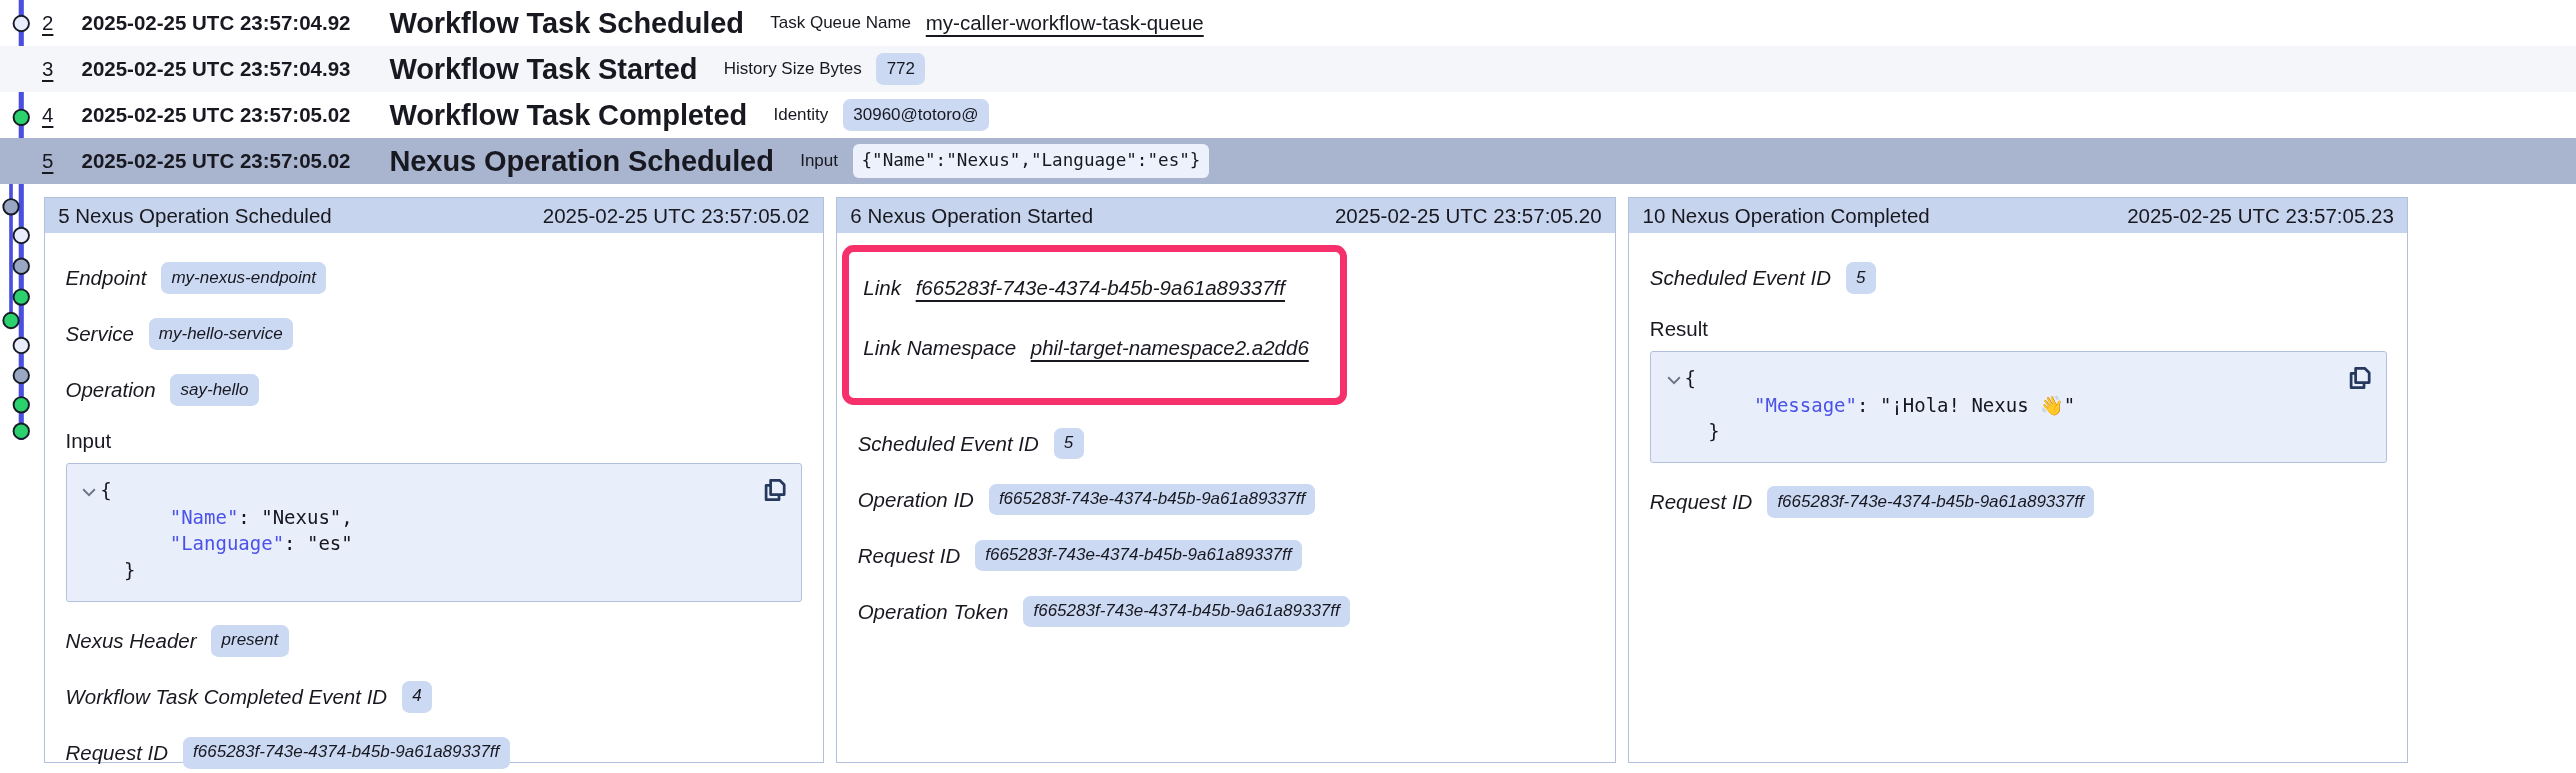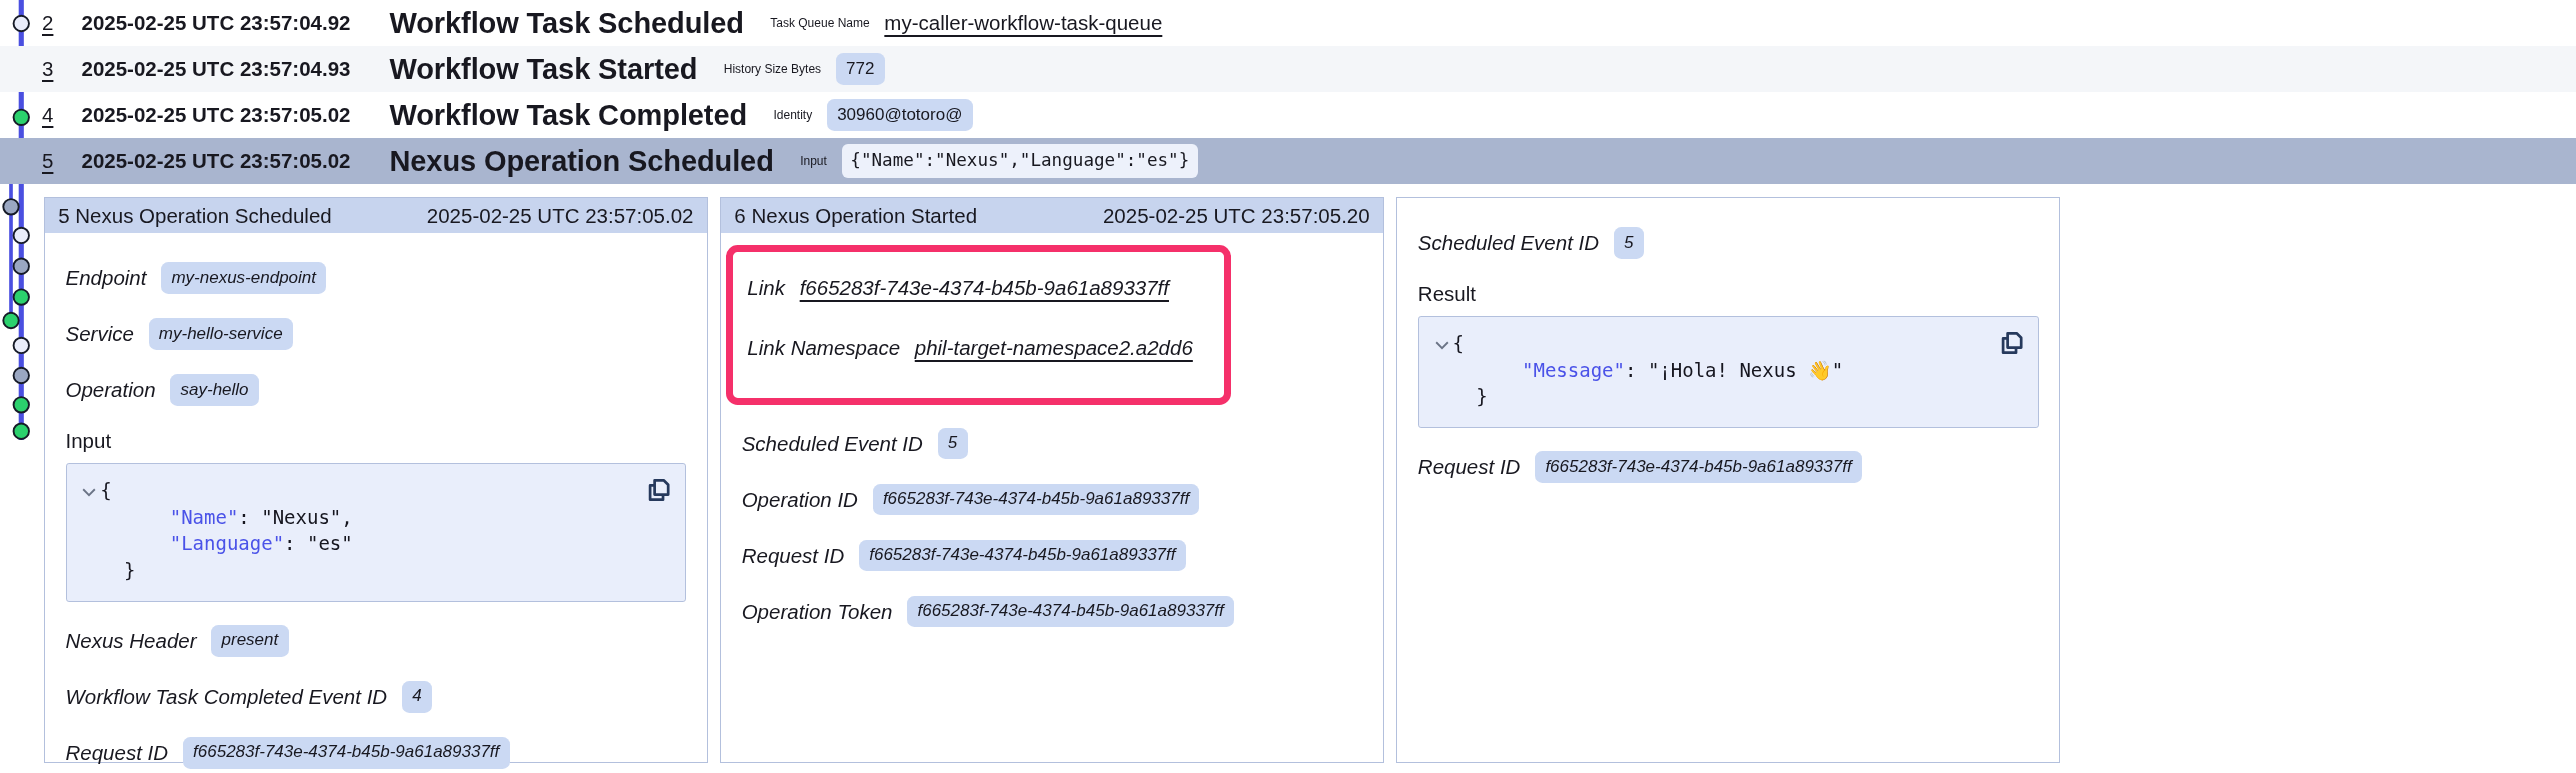--- a/index.html
+++ b/index.html
@@ -20,38 +20,38 @@
   #rows { position:absolute; left:0; top:0; width:2576px; }
   .event-row { height:46px; display:flex; align-items:center; padding-left:42px; }
   .event-row.alt { background:#f4f6f9; }
   .event-row.selected { background:#a9b5cf; }
   .event-num {
     min-width:20.5px; text-align:left;
     text-decoration:underline; text-decoration-thickness:2.2px; text-underline-offset:4.4px;
   }
   .event-time { width:273px; margin-left:19px;font-weight:bold; }
   .event-title { font-weight:700; font-size:29px; margin-left:35px; letter-spacing:-0.1px; white-space:nowrap; }
-  .event-attr { font-size:12px; margin-left:26.4px; white-space:nowrap; }
+  .event-attr { font-size:17px; margin-left:26.4px; white-space:nowrap; }
   .event-value { margin-left:14.7px; white-space:nowrap; }
 
   .link {
     color:inherit; text-decoration:underline; text-decoration-thickness:2.2px;
     text-underline-offset:5.1px; cursor:pointer; white-space:nowrap;
   }
   .badge {
     background:#cbd9f3; border-radius:7.3px; padding:6.6px 10.3px;
     font-size:17px; line-height:1.1; white-space:nowrap; display:inline-block;
   }
   .badge.mono {
     background:#edf1fb; font-family:"DejaVu Sans Mono", monospace;
     font-size:17.6px; padding:7.3px 8.8px; border-radius:5.9px;
   }
 
   
-  #panels { position:absolute; left:44px; top:197px; width:2016px; height:566px; display:flex; gap:12.5px; }
+  #panels { position:absolute; left:44px; top:197px; width:2364px; height:566px; display:flex; gap:12.5px; }
   .card { flex:1 1 0; border:1.5px solid #b3c0dd; background:#ffffff; display:flex; flex-direction:column; min-width:0; }
   .card-header {
     height:35px; flex:none; background:#c7d4ee;
     display:flex; align-items:center; justify-content:space-between;
     padding:0 13.2px; font-size:20.5px;
   }
   .card-body { padding:5.9px 20.5px 0 20.5px; position:relative; }
 
   .field { display:flex; align-items:center; gap:14.7px; margin:22px 0; min-height:34px;font-style:italic; }
   .field-label { white-space:nowrap; }
@@ -204,20 +204,24 @@
           <span class="field-label">Request ID</span>
           <span class="badge">f665283f-743e-4374-b45b-9a61a89337ff</span>
         </div>
         <div class="field">
           <span class="field-label">Operation Token</span>
           <span class="badge">f665283f-743e-4374-b45b-9a61a89337ff</span>
         </div>
       </div>
     </div>
     <div class="card">
+      <div class="card-header">
+        <span class="card-title">10 Nexus Operation Completed</span>
+        <span class="card-time">2025-02-25 UTC 23:57:05.23</span>
+      </div>
       <div class="card-body">
         <div class="field">
           <span class="field-label">Scheduled Event ID</span>
           <span class="badge">5</span>
         </div>
         <div class="field-label json-label">Result</div>
         <div class="json-block">
           <div class="json-line"><span class="chev"><svg width="16" height="10.3" viewBox="0 0 22 14">
                 <polyline points="3,3 11,11 19,3" fill="none" stroke="#6b7486" stroke-width="2.6"></polyline>
               </svg></span><span>{</span></div>

